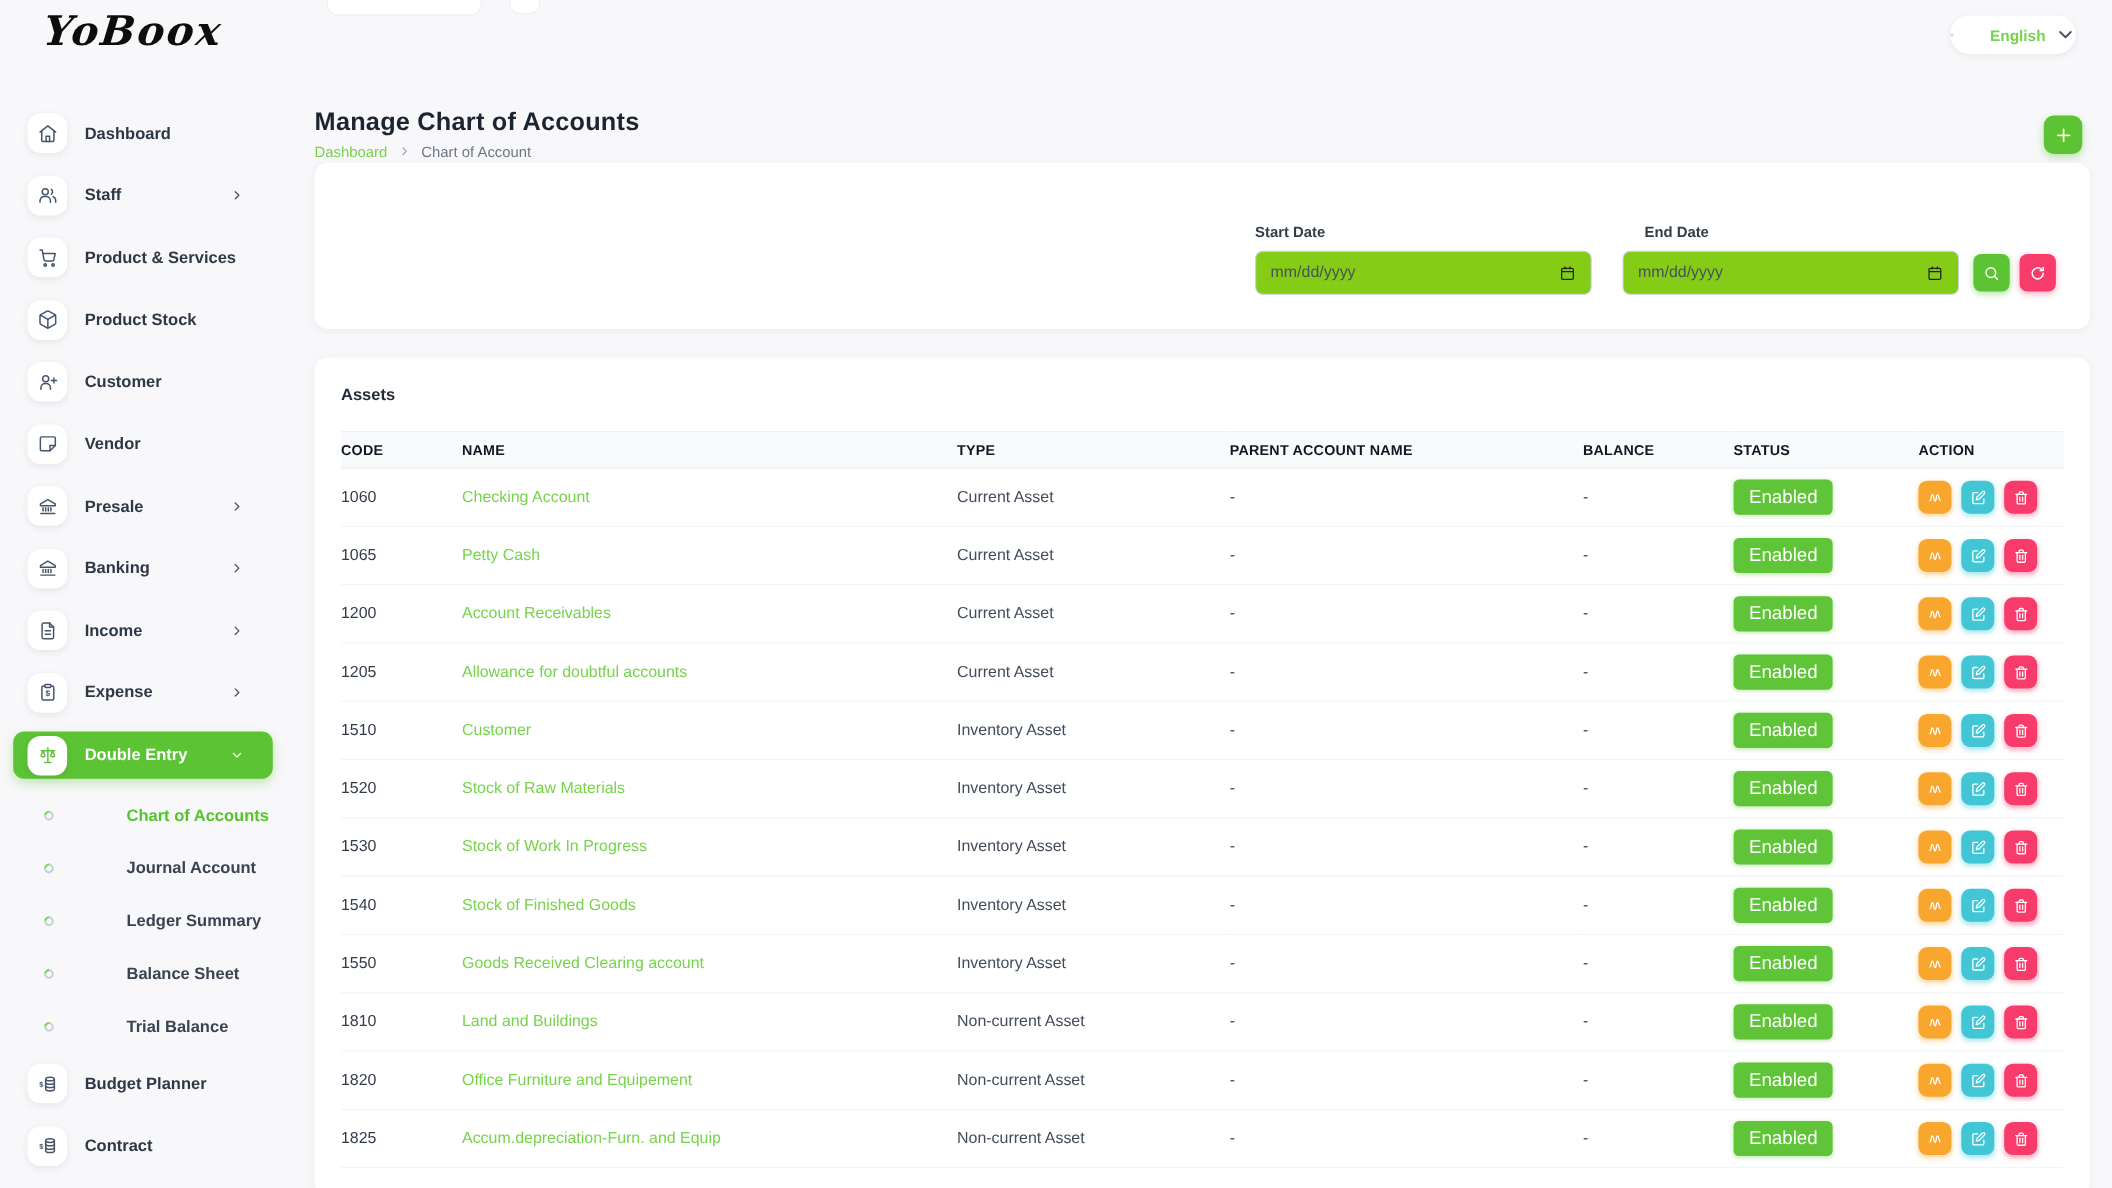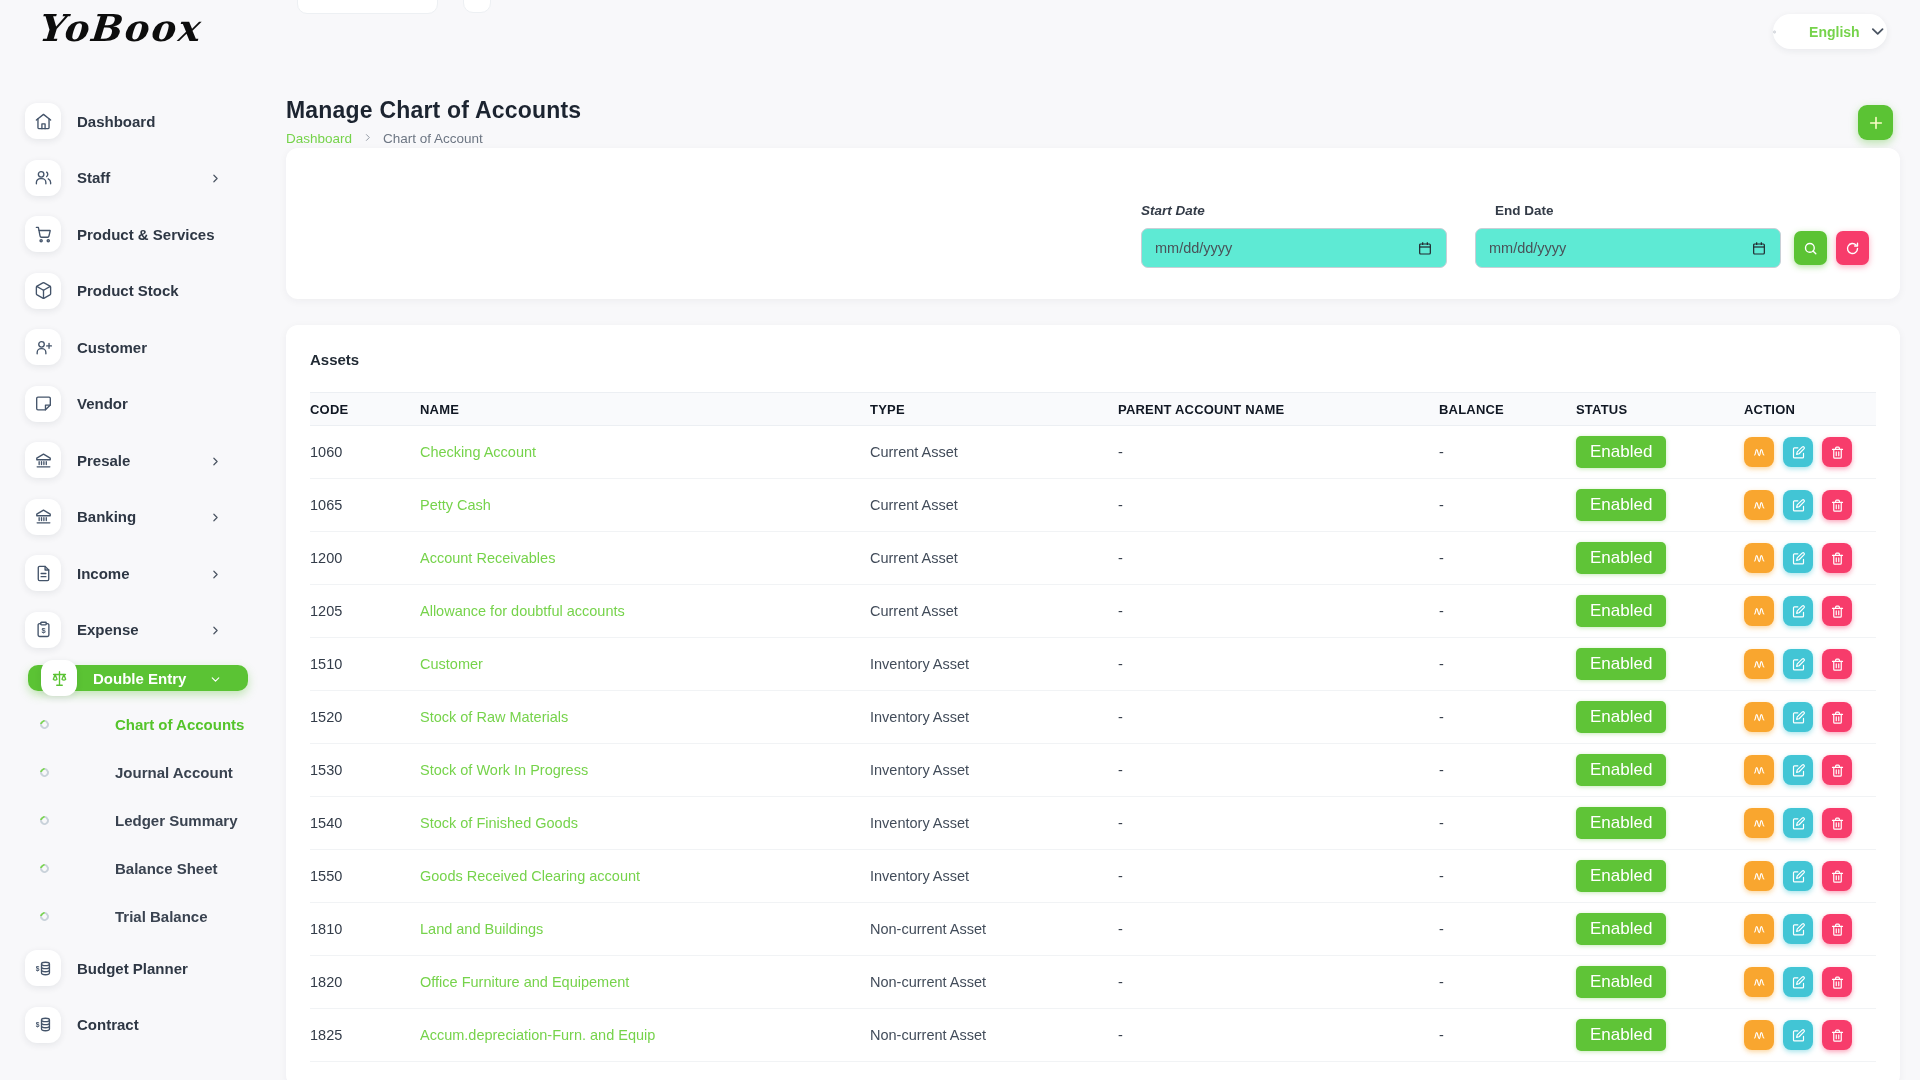--- a/index.html
+++ b/index.html
@@ -24,22 +24,22 @@
   
   .sidebar { position:absolute; left:12px; top:93px; width:236px; }
   .nav-item { height:56.5px; display:flex; align-items:center; position:relative; cursor:pointer; padding-left:13px; }
   .icon-box { width:36px; height:36px; background:#fff; border-radius:12px; box-shadow:0 2px 7px rgba(30,40,60,.09);
               display:flex; align-items:center; justify-content:center; flex:0 0 36px; }
   .icon-box svg { width:19px; height:19px; stroke:#44546a; fill:none; stroke-width:1.7; stroke-linecap:round; stroke-linejoin:round; }
   .nav-label { margin-left:16px; font-size:15px; font-weight:700; color:#2e3744; }
   .nav-chev { position:absolute; right:26px; width:13px; height:13px; }
   .nav-chev svg, .lang-pill svg.chevsvg { width:100%; height:100%; stroke:#4a5462; fill:none; stroke-width:2.2; stroke-linecap:round; stroke-linejoin:round; }
 
-  .nav-item.active-block { background:#5bc334; border-radius:10px; height:26px; margin-top:7px;
-                           box-shadow:0 4px 10px rgba(91,195,52,.35);margin-left:16px; }
+  .nav-item.active-block { background:#5bc334; border-radius:10px; height:43px; margin-top:7px;
+                           box-shadow:0 4px 10px rgba(91,195,52,.35); }
   .nav-item.active-block .nav-label { color:#fff; }
   .nav-item.active-block .icon-box svg { stroke:#5bc334; }
   .nav-item.active-block .nav-chev svg { stroke:#fff; }
 
   .subnav { margin-top:9px; }
   .subnav-item { height:48px; display:flex; align-items:center; padding-left:28px; cursor:pointer;gap:48px; }
   .bullet { width:9px; height:9px; border-radius:50%; border:2px solid #c9d2da; border-top-color:#7cd456; transform:rotate(-40deg); flex:0 0 9px; }
   .subnav-label { margin-left:18px; font-size:15px; font-weight:700; color:#3a4350; }
   .subnav-item.active .subnav-label { color:#55c42b; }
 
@@ -50,21 +50,21 @@
   .crumb-link { color:#76d34b; font-weight:400; cursor:pointer; }
   .crumb-sep svg { width:11px; height:11px; stroke:#8a929c; fill:none; stroke-width:2; }
   .crumb-current { color:#6d7683; }
   .add-button { position:absolute; left:1572px; top:105px; width:35px; height:35px; background:#5bc334; border-radius:9px;
                 display:flex; align-items:center; justify-content:center; cursor:pointer; box-shadow:0 3px 8px rgba(91,195,52,.4); }
   .add-button svg { width:16px; height:16px; stroke:#fdfdc8; stroke-width:2.4; stroke-linecap:round; }
 
   .card { position:absolute; background:#fff; border-radius:12px; box-shadow:0 2px 9px rgba(30,40,60,.05); }
   .filter-card { left:0; top:148px; width:1614px; height:151px; }
   .field-label { position:absolute; font-size:13.5px; font-weight:600; color:#333b47; }
-  .date-input { position:absolute; width:306px; height:40px; border:1px solid #c8cfd6; border-radius:7px; background:#5eead4;
+  .date-input { position:absolute; width:306px; height:40px; border:1px solid #c8cfd6; border-radius:7px; background:#84cc16;
                 display:flex; align-items:center; padding:0 13px; cursor:text; }
   .date-ph { font-size:14.5px; color:#4a5158; flex:1; }
   .date-input svg { width:16px; height:16px; stroke:#22272e; fill:none; stroke-width:1.8; }
   .sq-btn { position:absolute; width:33px; height:34px; border-radius:7px; display:flex; align-items:center; justify-content:center; cursor:pointer; }
   .sq-btn svg { width:15px; height:15px; stroke:#fff; fill:none; stroke-width:2.2; stroke-linecap:round; stroke-linejoin:round; }
   .btn-search { left:1508px; top:231px; background:#5bc334; box-shadow:0 2px 6px rgba(91,195,52,.45); }
   .btn-reset  { left:1550px; top:231px; background:#f73c6b; box-shadow:0 2px 6px rgba(247,60,107,.4); }
 
   .table-card { left:0; top:325px; width:1614px; height:762px; padding:24px; }
   .section-title { font-size:15px; font-weight:700; color:#222b35; margin-top:2px; }
@@ -308,21 +308,21 @@
     <span class="crumb-current">Chart of Account</span>
   </div>
   <div class="add-button">
     <svg viewBox="0 0 24 24">
         <line x1="12" y1="4" x2="12" y2="20"></line>
         <line x1="4" y1="12" x2="20" y2="12"></line>
       </svg>
   </div>
 
   <div class="card filter-card">
-    <span class="field-label" style="left:855px; top:55px;font-style:italic;">Start Date</span>
+    <span class="field-label" style="left:855px; top:55px;">Start Date</span>
     <div class="date-input" style="left:855px; top:80px;">
       <span class="date-ph">mm/dd/yyyy</span>
       <svg viewBox="0 0 24 24">
           <rect x="4" y="6" width="16" height="15" rx="1.5"></rect>
           <line x1="8.5" y1="3.5" x2="8.5" y2="7.5"></line>
           <line x1="15.5" y1="3.5" x2="15.5" y2="7.5"></line>
           <line x1="4" y1="10.5" x2="20" y2="10.5"></line>
         </svg>
     </div>
     <span class="field-label" style="left:1189px; top:55px;margin-left:20px;">End Date</span>

